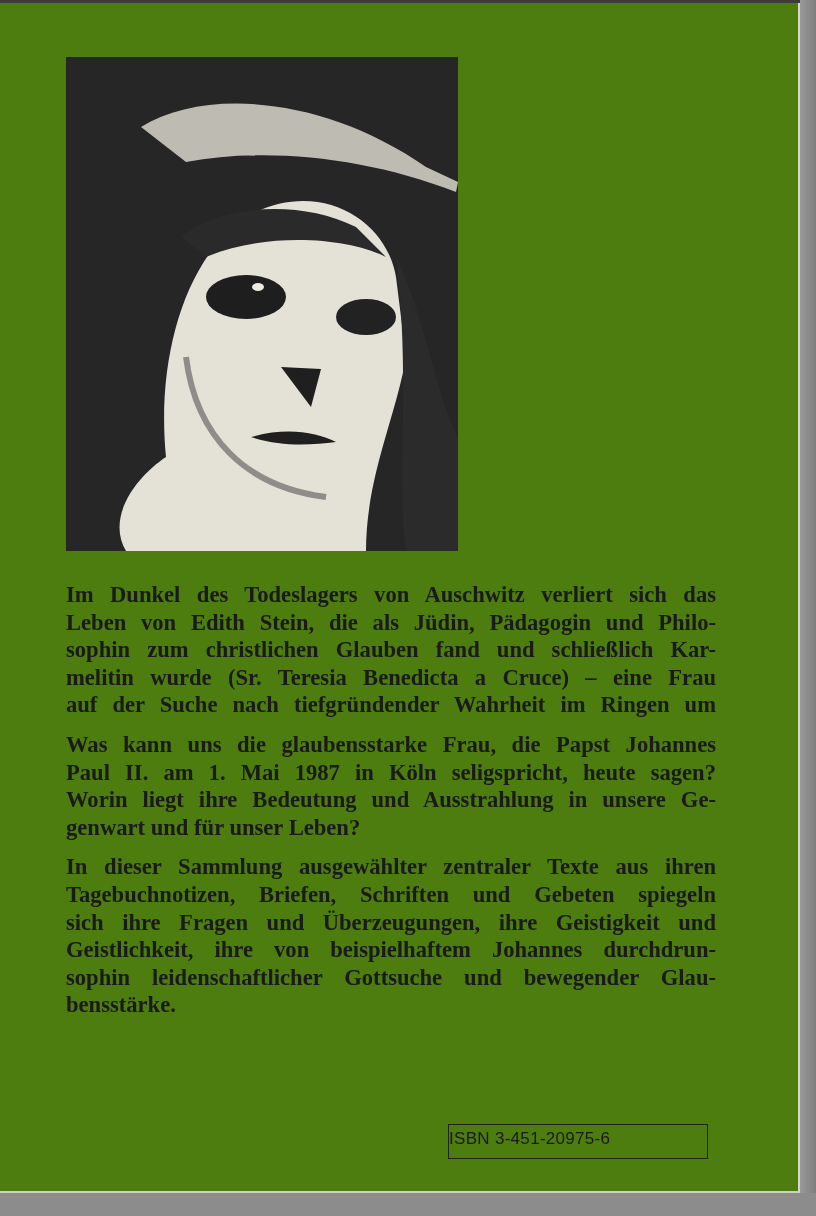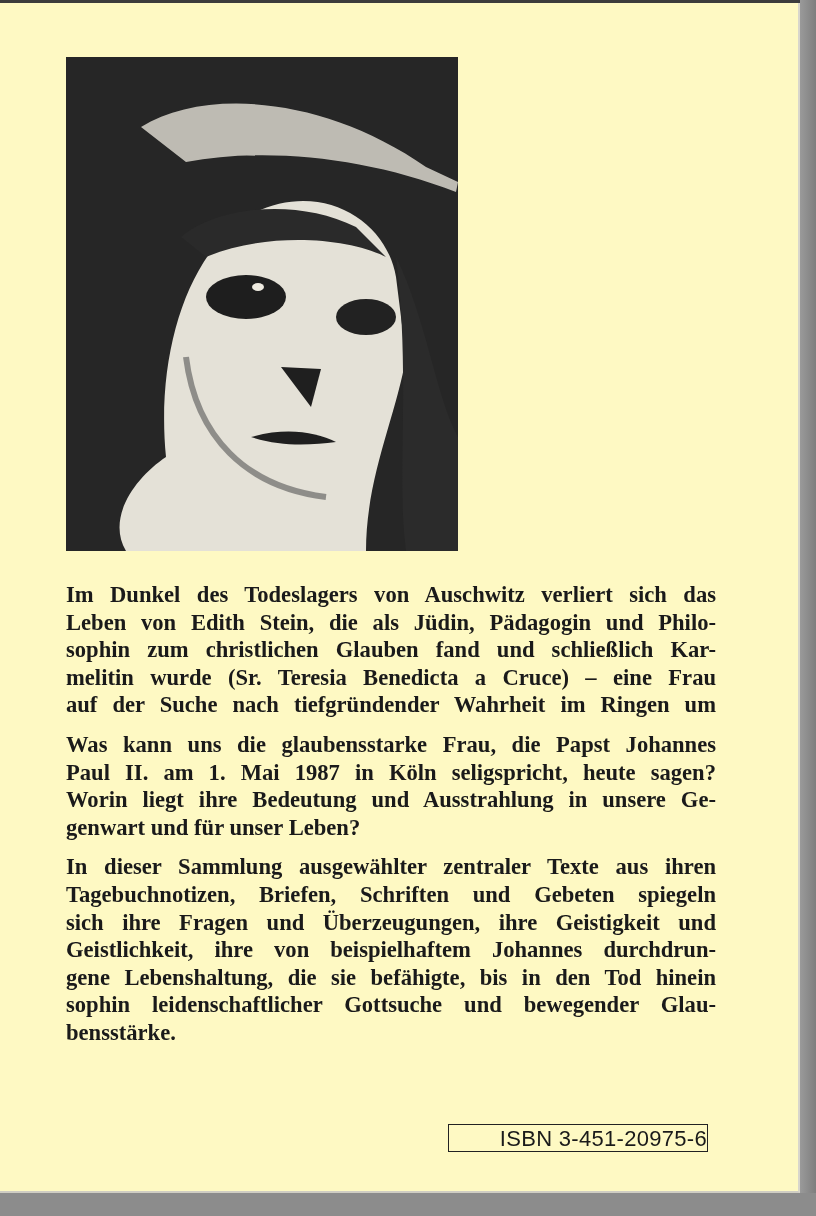--- a/index.html
+++ b/index.html
@@ -5,21 +5,21 @@
   html, body { margin: 0; padding: 0; }
   body {
     width: 816px; height: 1216px; overflow: hidden;
     background: #8a8a8a;
     position: relative;
     font-family: "Liberation Serif", serif;
   }
   .page {
     position: absolute; left: 0; top: 3px;
     width: 800px; height: 1190px;
-    background: #fef9c3;
+    background: #4d7c0f;
     border-right: 2px solid #d8d6cc;
     border-bottom: 2px solid #cfcdc3;
     box-sizing: border-box;
   }
   .top-edge {
     position: absolute; left: 0; top: 0; width: 816px; height: 4px;
     background: #3c3c3c;
   }
   .right-shadow {
     position: absolute; left: 800px; top: 0; width: 16px; height: 1216px;
@@ -43,27 +43,27 @@
     font-weight: bold;
     font-size: 22.6px;
     line-height: 27.6px;
     text-align: justify;
   }
   .para { margin: 0 0 12px 0; }
   .line { display: block; text-align: justify; text-align-last: justify; white-space: nowrap; }
   .line.last { text-align-last: left; }
   .isbn {
     position: absolute; left: 448px; top: 1121px;
-    width: 260px; height: 28px;
+    width: 260px; height: 35px;
     border: 1.5px solid #222;
     box-sizing: border-box;
     font-family: "Liberation Sans", sans-serif;
-    font-size: 22px;
+    font-size: 17px;
     line-height: 28px;
-    text-align: right;
+    text-align: left;
     color: #1a1a1a;
     letter-spacing: 0.3px;
   }
 </style>
 </head>
 <body>
 
 <div class="top-edge"></div>
 <div class="right-shadow"></div>
 <div class="bottom-shadow"></div>
@@ -107,20 +107,19 @@
       <span class="line">Was kann uns die glaubensstarke Frau, die Papst Johannes</span>
       <span class="line">Paul II. am 1. Mai 1987 in Köln seligspricht, heute sagen?</span>
       <span class="line">Worin liegt ihre Bedeutung und Ausstrahlung in unsere Ge-</span>
       <span class="line last">genwart und für unser Leben?</span>
     </p>
     <p class="para">
       <span class="line">In dieser Sammlung ausgewählter zentraler Texte aus ihren</span>
       <span class="line">Tagebuchnotizen, Briefen, Schriften und Gebeten spiegeln</span>
       <span class="line">sich ihre Fragen und Überzeugungen, ihre Geistigkeit und</span>
       <span class="line">Geistlichkeit, ihre von beispielhaftem Johannes durchdrun-</span>
-      <span class="line">gene Lebenshaltung, die sie befähigte, bis in den Tod hinein</span>
       <span class="line">sophin leidenschaftlicher Gottsuche und bewegender Glau-</span>
       <span class="line last">bensstärke.</span>
     </p>
   </div>
 
   <div class="isbn">ISBN 3-451-20975-6</div>
 </div>
 
 </body></html>

